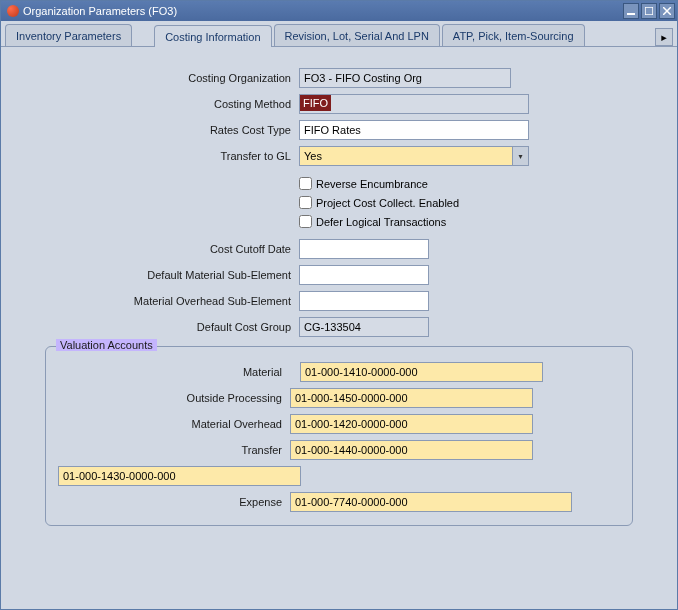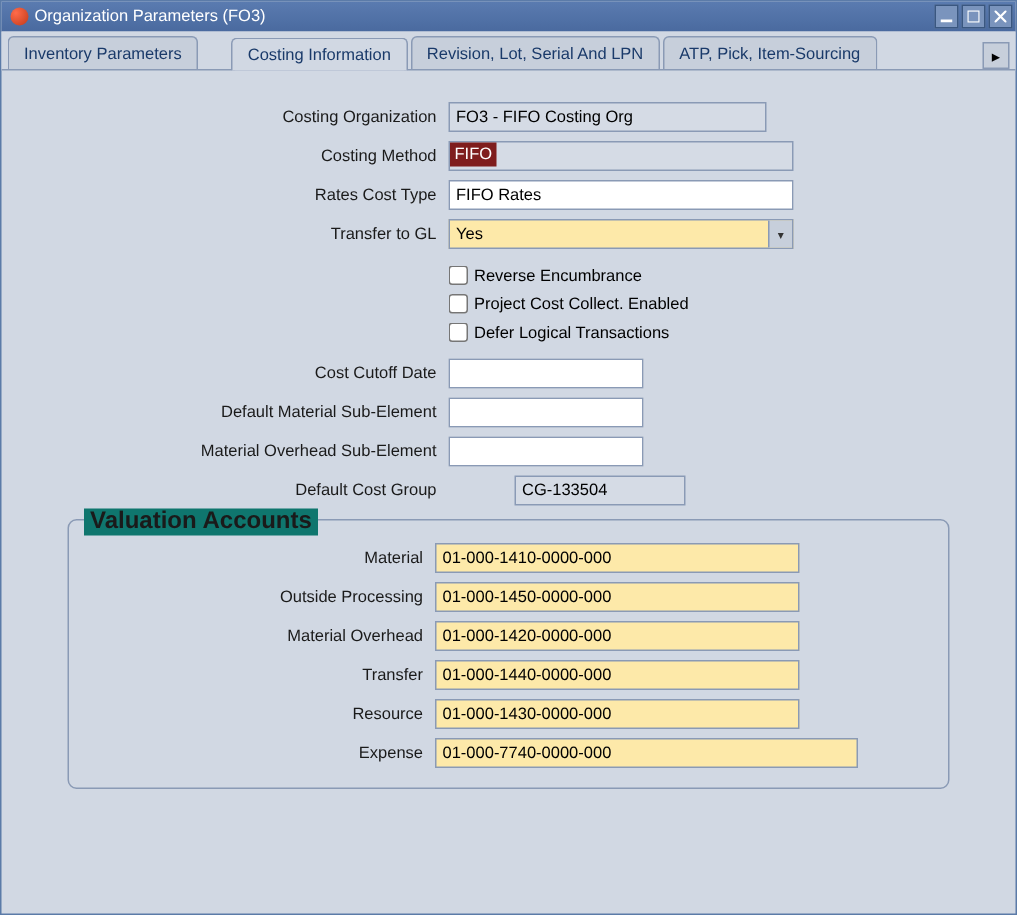--- a/index.html
+++ b/index.html
@@ -18,21 +18,21 @@
   .form-row { display: flex; align-items: center; margin-bottom: 4px; min-height: 22px; }
   .form-label { width: 254px; text-align: right; padding-right: 8px; color: #1a1a1a; }
   .input-text { height: 20px; border: 1px solid #8a9ab5; background: #fff; padding: 0 4px; font-size: 11px; }
   .input-text.readonly { background: #d5dbe5; }
   .input-text.highlight { background: #fde9a9; }
   .select-wrap { position: relative; display: inline-block; }
   .select-arrow { position: absolute; right: 1px; top: 1px; width: 16px; height: 18px; background: #c7cfdb; border-left: 1px solid #8a9ab5; display: flex; align-items: center; justify-content: center; pointer-events: none; font-size: 8px; color: #333;}
   .checkbox-row { display: flex; align-items: center; margin-left: 254px; margin-bottom: 6px; gap: 4px; }
   .checkbox-row input { width: 13px; height: 13px; }
   .fieldset { border: 1px solid #8a9ab5; border-radius: 6px; margin: 8px 0; padding: 14px 12px 8px 12px; position: relative; }
-  .legend { position: absolute; top: -8px; left: 10px; background: #0f766e; padding: 0 4px; font-weight: bold; color: #1a1a1a; font-size: 16px; }
+  .legend { position: absolute; top: -8px; left: 10px; background: #c4b5fd; padding: 0 4px; font-weight: normal; color: #1a1a1a; font-size: 11px; }
   .fieldset .form-label { width: 232px; }
 </style>
 </head>
 <body>
 
 <div class="window">
   <div class="titlebar">
     <div class="title-left">
       <span class="title-icon"></span>
       <span>Organization Parameters (FO3)</span>
@@ -118,44 +118,43 @@
     <div class="form-row">
       <div class="form-label">Default Material Sub-Element</div>
       <input class="input-text" style="width: 130px;" value="">
     </div>
     <div class="form-row">
       <div class="form-label">Material Overhead Sub-Element</div>
       <input class="input-text" style="width: 130px;" value="">
     </div>
     <div class="form-row">
       <div class="form-label">Default Cost Group</div>
-      <input class="input-text readonly" style="width: 114px; margin-left: 44px;" readonly="" value="CG-133504">
+      <input class="input-text readonly" style="width: 130px;" readonly="" value="CG-133504">
     </div>
 
     <div class="fieldset">
       <div class="legend">Valuation Accounts</div>
 
       <div class="form-row">
         <div class="form-label">Material</div>
-        <input class="input-text highlight" style="width: 243px;" value="01-000-1410-0000-000">
+        <input class="input-text highlight" style="width: 243px; margin-left: 10px;" value="01-000-1410-0000-000">
       </div>
       <div class="form-row">
         <div class="form-label">Outside Processing</div>
         <input class="input-text highlight" style="width: 243px;" value="01-000-1450-0000-000">
       </div>
       <div class="form-row">
         <div class="form-label">Material Overhead</div>
         <input class="input-text highlight" style="width: 243px;" value="01-000-1420-0000-000">
       </div>
       <div class="form-row">
         <div class="form-label">Transfer</div>
         <input class="input-text highlight" style="width: 243px;" value="01-000-1440-0000-000">
       </div>
       <div class="form-row">
-        <div class="form-label">Resource</div>
         <input class="input-text highlight" style="width: 243px;" value="01-000-1430-0000-000">
       </div>
       <div class="form-row">
         <div class="form-label">Expense</div>
         <input class="input-text highlight" style="width: 282px;" value="01-000-7740-0000-000">
       </div>
     </div>
 
   </div>
 </div>

